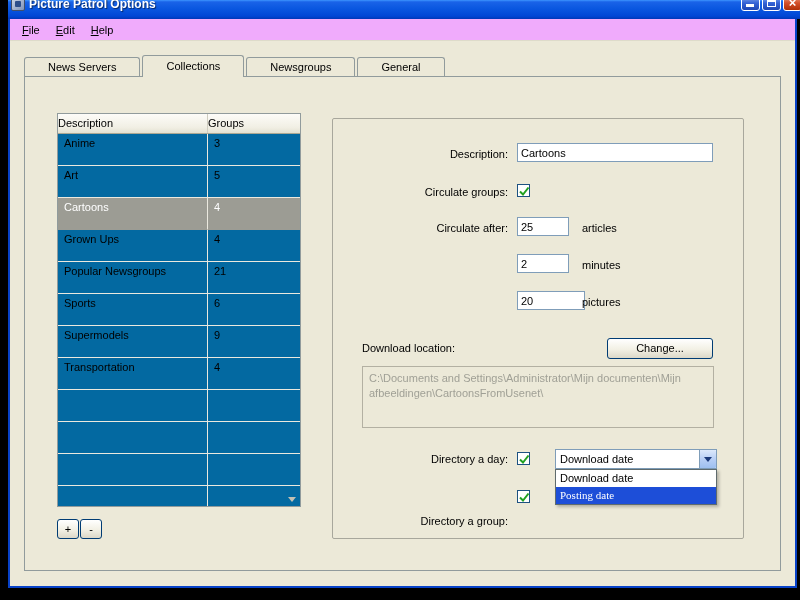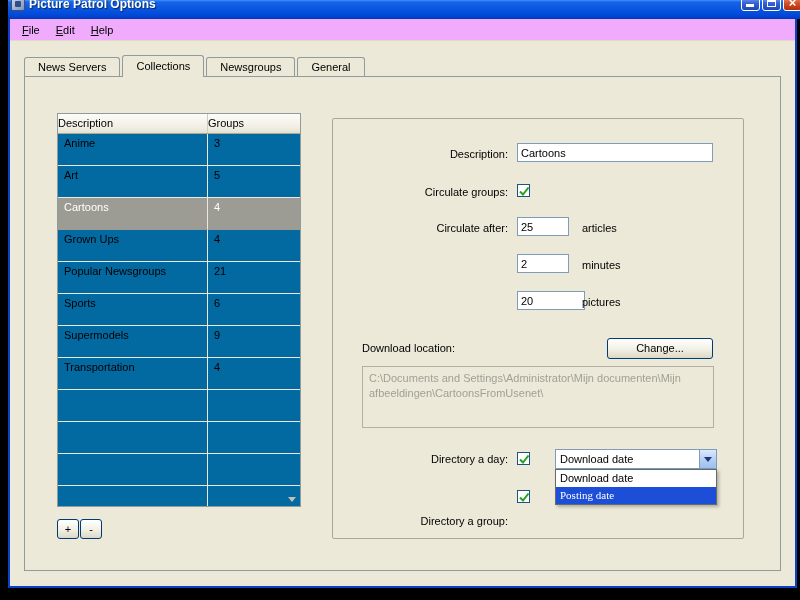--- a/index.html
+++ b/index.html
@@ -31,21 +31,21 @@
     text-align:center; color:#fff; font-weight:bold; font-size:13px; }
 
   
   .menubar { position:absolute; left:0; top:19px; width:100%; height:22px;
     background:#f0abfc; border-bottom:1px solid #dedbca; padding-left:4px; display:flex; align-items:center; }
   .menu-item { display:inline-block; padding:2px 8px; cursor:default; }
   .menu-item::first-letter { text-decoration:underline; }
 
   
   .tabs { position:absolute; left:14px; top:55px; height:22px; display:flex; align-items:flex-end; z-index:3; }
-  .tab { height:19px; line-height:18px; padding:0 13px; margin:0 2px 1px 0;
+  .tab { height:19px; line-height:18px; padding:0 23px; margin:0 2px 1px 0;
     background:#ece9d8; border:1px solid #919b9c; border-bottom:none;
     border-radius:3px 3px 0 0; cursor:default; }
   .tab.active { height:22px; line-height:20px; margin-bottom:0; z-index:4; position:relative; }
   .page { position:absolute; left:14px; top:76px; width:757px; height:495px;
     background:#ece9d8; border:1px solid #919b9c; z-index:1; }
 
   
   .list { position:absolute; left:47px; top:113px; width:244px; height:394px;
     background:#fff; border:1px solid #919b9c; overflow:hidden; z-index:2; }
   .lheader { display:flex; height:20px;

